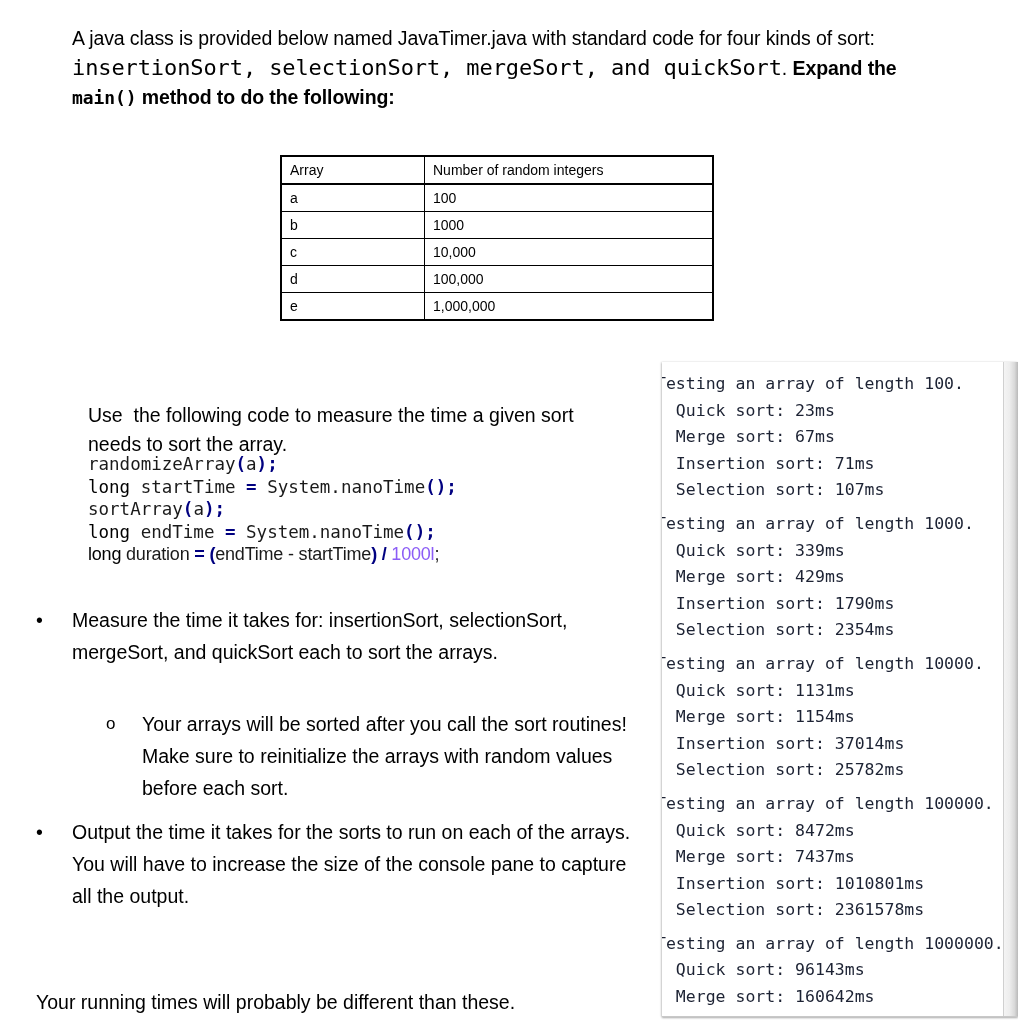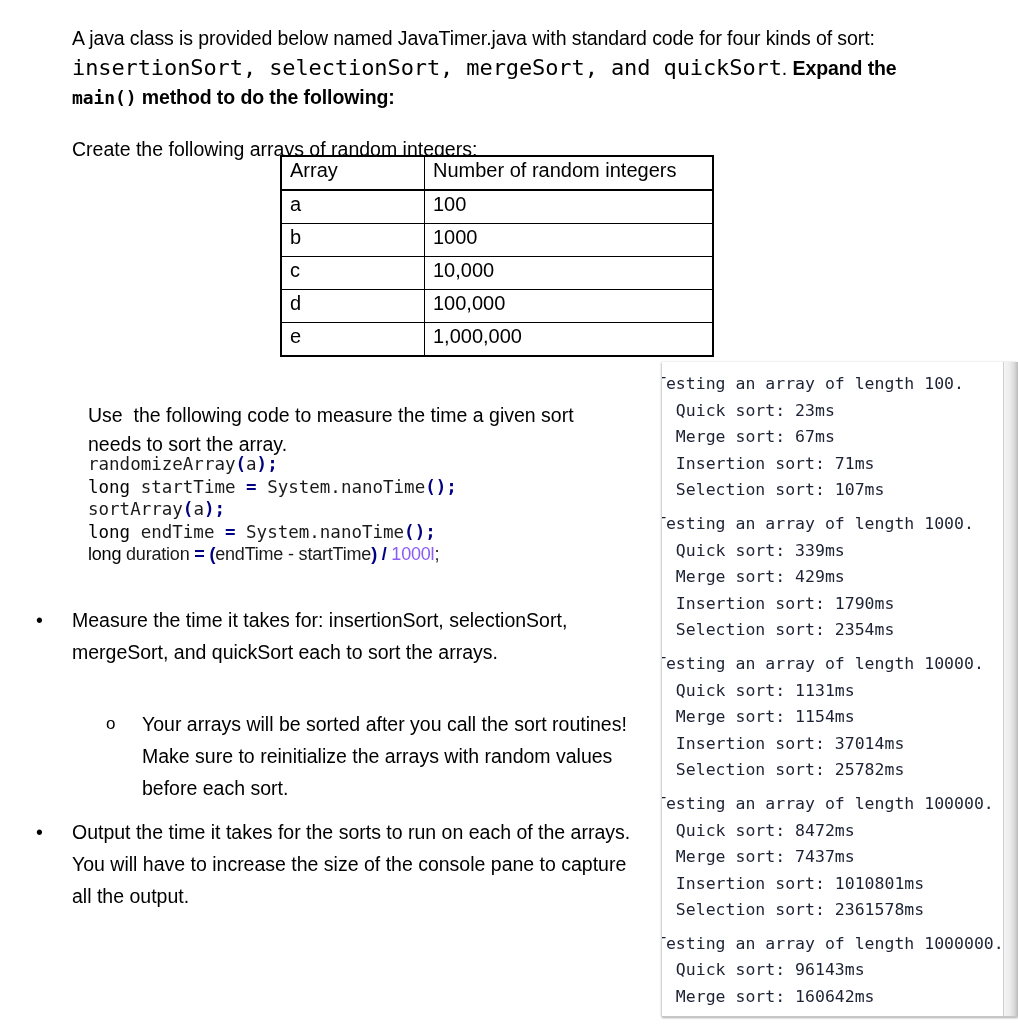--- a/index.html
+++ b/index.html
@@ -59,24 +59,24 @@
     position: absolute;
     left: 280px;
     top: 155px;
     width: 434px;
     border-collapse: collapse;
     border: 2px solid #000;
     background: #fff;
   }
   #array-table td, #array-table th {
     border: 1px solid #000;
-    font-size: 20px;
+    font-size: 14px;
     font-weight: normal;
     text-align: left;
-    padding: 1px 0 8px 8px;
+    padding: 1px 0 2px 8px;
     height: 23px;
     line-height: 22px;
     vertical-align: middle;
   }
   #array-table .col-array { width: 134px; }
   #array-table .hdr-row td { border-bottom: 2px solid #000; }
   #array-table .last-row td { border-bottom: 2px solid #000; }
 
   
   .use-para {
@@ -180,21 +180,20 @@
     border-left: 1px solid #d0d0d0;
   }
 </style>
 </head>
 <body>
 
 <div id="left-column">
 
   <p class="intro-para"><span>A java class is provided below named JavaTimer.java with standard code for four kinds of sort: </span><span class="mono-inline">insertionSort, selectionSort, mergeSort, and quickSort</span><span>. </span><span class="bold">Expand the </span><span class="bold-mono">main()</span><span class="bold"> method to do the following:</span></p>
 
-  <p class="create-line">Create the following arrays of random integers:</p>
 
   <table id="array-table">
     <tbody>
       <tr class="hdr-row">
         <td class="col-array">Array</td>
         <td>Number of random integers</td>
       </tr>
       <tr>
         <td class="col-array">a</td>
         <td>100</td>
@@ -234,19 +233,20 @@
   <div class="bullet" id="sub-bullet">
     <span class="marker">o</span>
     <span class="btext">Your arrays will be sorted after you call the sort routines! Make sure to reinitialize the arrays with random values before each sort.</span>
   </div>
 
   <div class="bullet" id="bullet-output">
     <span class="marker">•</span>
     <span class="btext">Output the time it takes for the sorts to run on each of the arrays. You will have to increase the size of the console pane to capture all the output.</span>
   </div>
 
+  <p class="plain-para" id="para-times">Your running times will probably be different than these.</p>
 
 </div>
 
 <div id="console-panel">
   <div id="console-text"><span class="blk">Testing an array of length 100.</span><span class="blk">  Quick sort: 23ms</span><span class="blk">  Merge sort: 67ms</span><span class="blk">  Insertion sort: 71ms</span><span class="blk">  Selection sort: 107ms</span><span class="spacer"></span><span class="blk">Testing an array of length 1000.</span><span class="blk">  Quick sort: 339ms</span><span class="blk">  Merge sort: 429ms</span><span class="blk">  Insertion sort: 1790ms</span><span class="blk">  Selection sort: 2354ms</span><span class="spacer"></span><span class="blk">Testing an array of length 10000.</span><span class="blk">  Quick sort: 1131ms</span><span class="blk">  Merge sort: 1154ms</span><span class="blk">  Insertion sort: 37014ms</span><span class="blk">  Selection sort: 25782ms</span><span class="spacer"></span><span class="blk">Testing an array of length 100000.</span><span class="blk">  Quick sort: 8472ms</span><span class="blk">  Merge sort: 7437ms</span><span class="blk">  Insertion sort: 1010801ms</span><span class="blk">  Selection sort: 2361578ms</span><span class="spacer"></span><span class="blk">Testing an array of length 1000000.</span><span class="blk">  Quick sort: 96143ms</span><span class="blk">  Merge sort: 160642ms</span><span class="blk">  Insertion sort: 106746441ms</span></div>
   <div id="console-scrollbar"></div>
 </div>
 
 </body></html>

